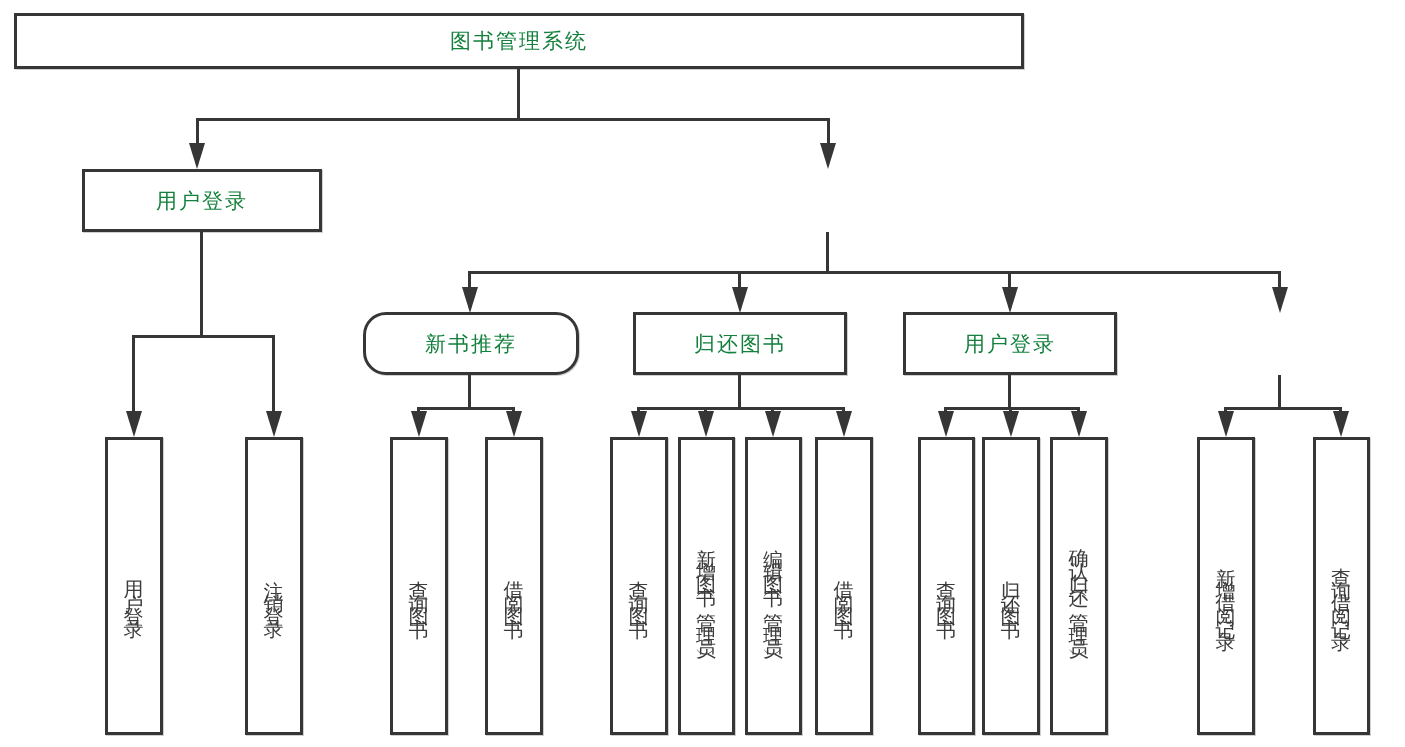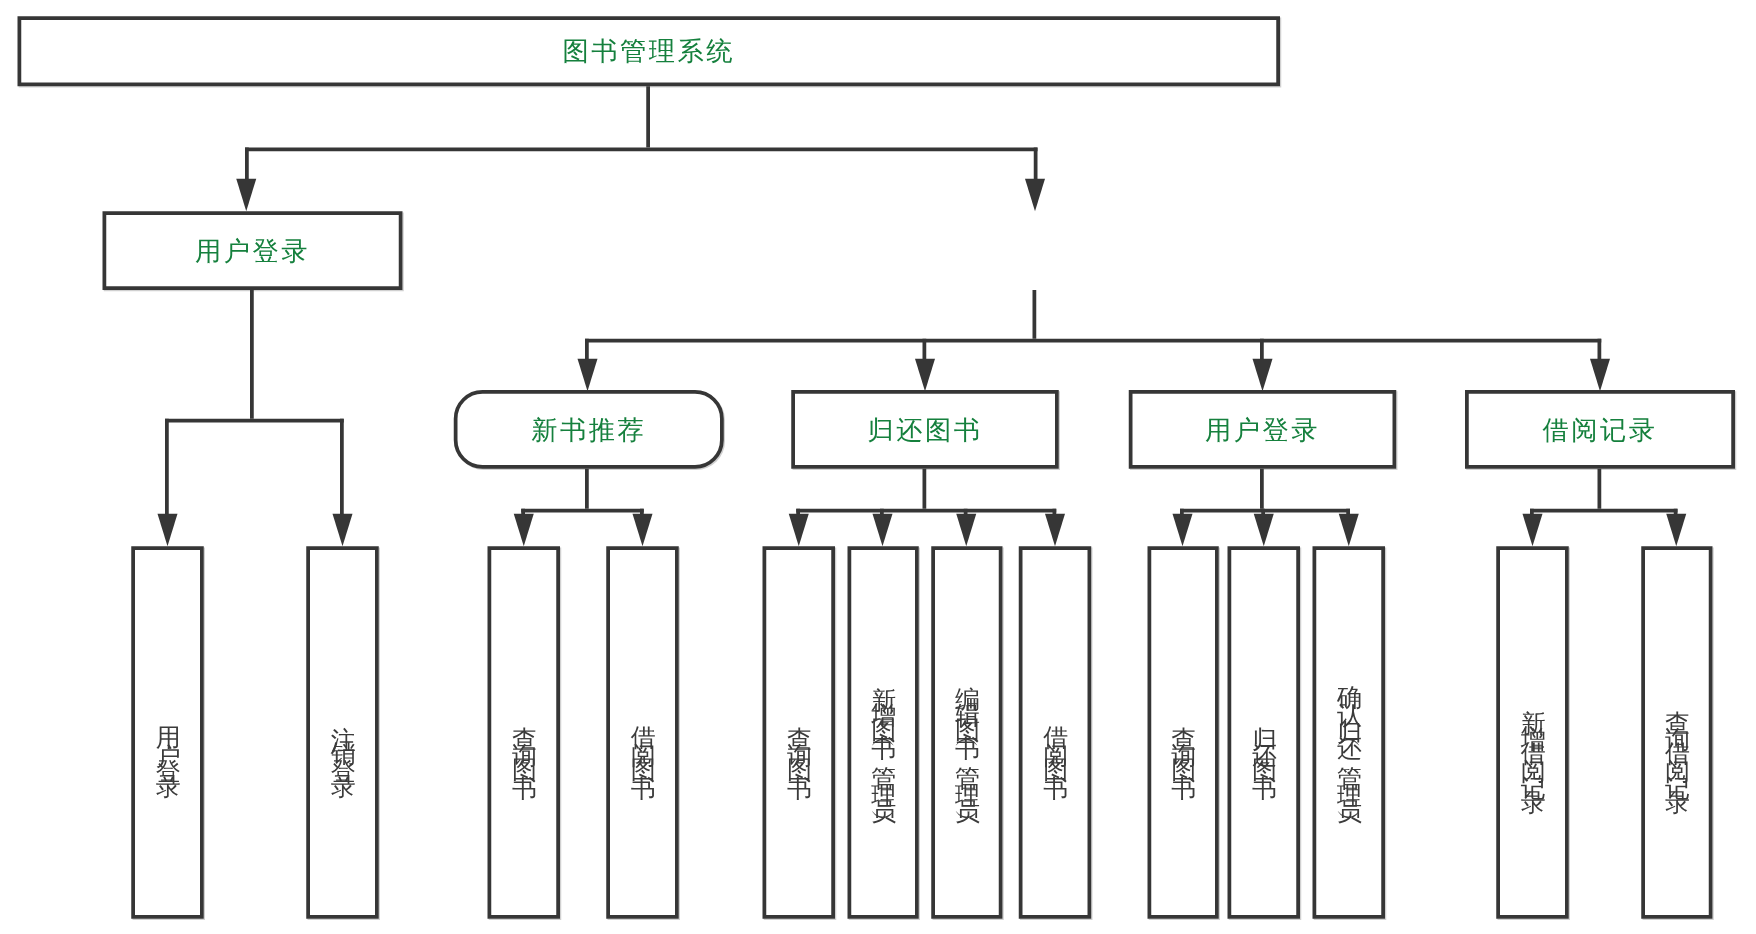--- a/index.html
+++ b/index.html
@@ -72,23 +72,20 @@
   <div class="arrow" style="left:1272px; top:287px;"></div>
 
   <div class="node" style="left:363px; top:312px; width:216px; height:63px;border-radius:23px;">
     <span class="lbl">新书推荐</span>
   </div>
   <div class="node" style="left:633px; top:312px; width:214px; height:63px;">
     <span class="lbl">归还图书</span>
   </div>
   <div class="node" style="left:903px; top:312px; width:214px; height:63px;">
     <span class="lbl">用户登录</span>
-  </div>
-  <div class="node" style="left:1172px; top:312px; width:216px; height:63px;">
-    <span class="lbl">借阅记录</span>
   </div>
 
   <div class="line" style="left:468px; top:375px; width:3px; height:32px;"></div>
   <div class="line" style="left:417px; top:407px; width:98px; height:3px;"></div>
   <div class="line" style="left:417px; top:407px; width:3px; height:8px;"></div>
   <div class="arrow" style="left:411px; top:411px;"></div>
   <div class="line" style="left:512px; top:407px; width:3px; height:8px;"></div>
   <div class="arrow" style="left:506px; top:411px;"></div>
 
   <div class="line" style="left:738px; top:375px; width:3px; height:32px;"></div>

